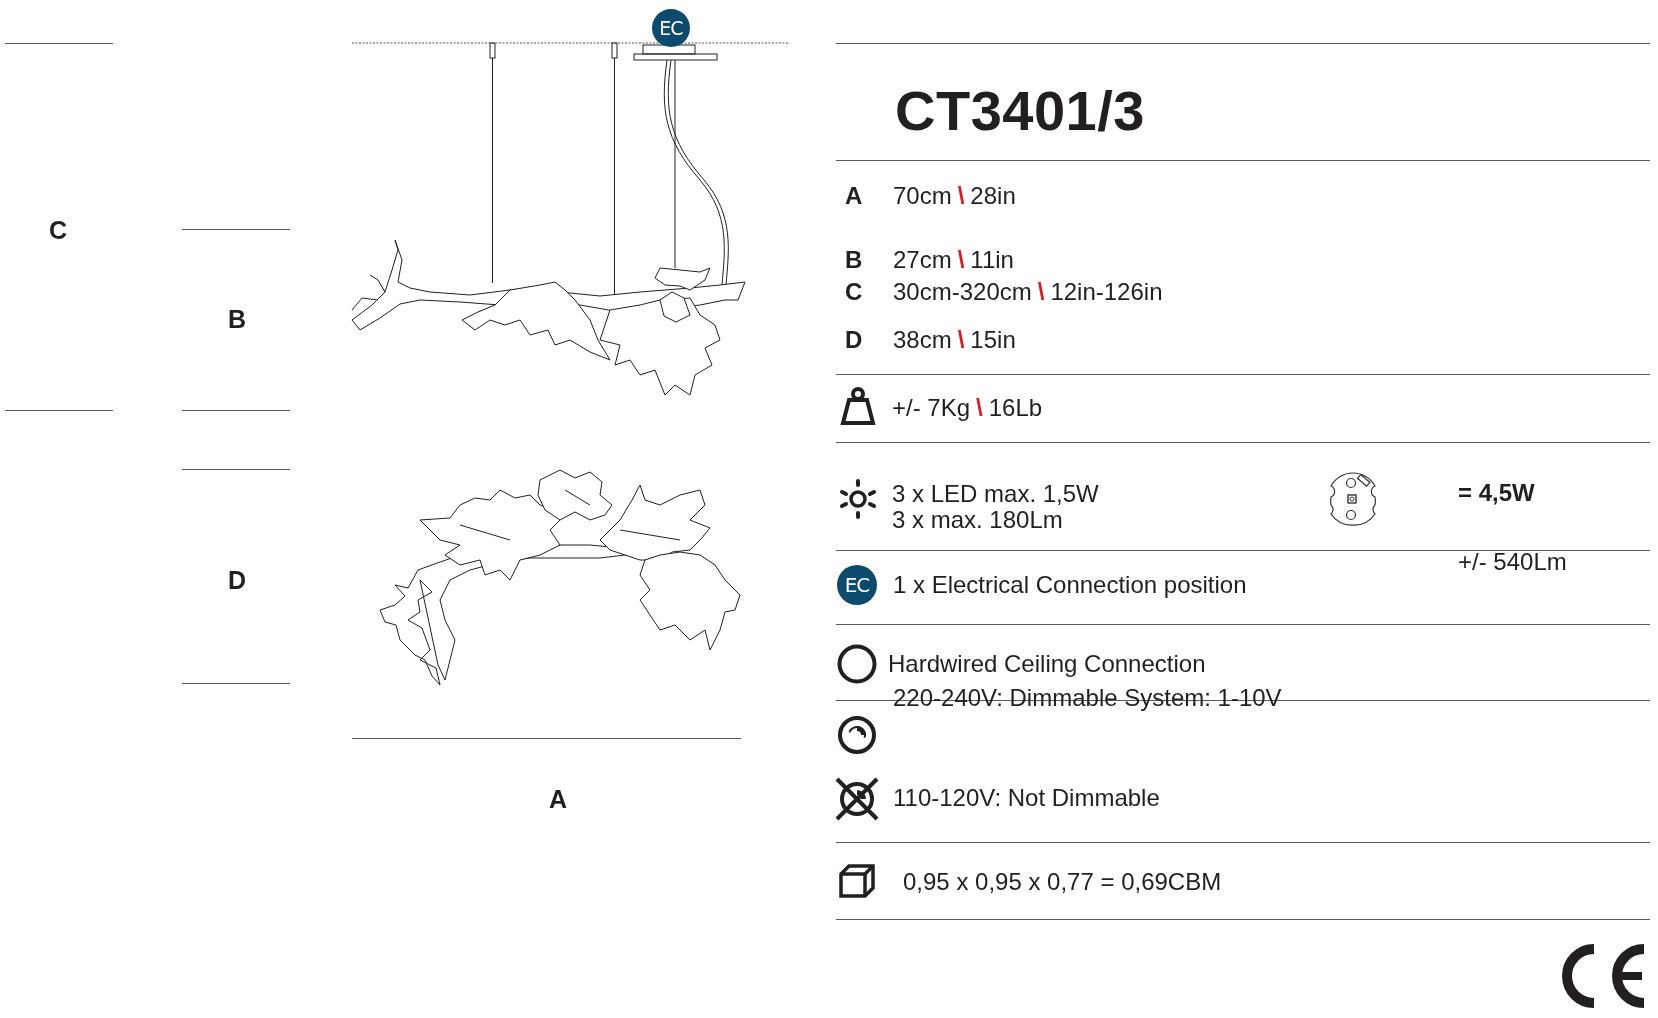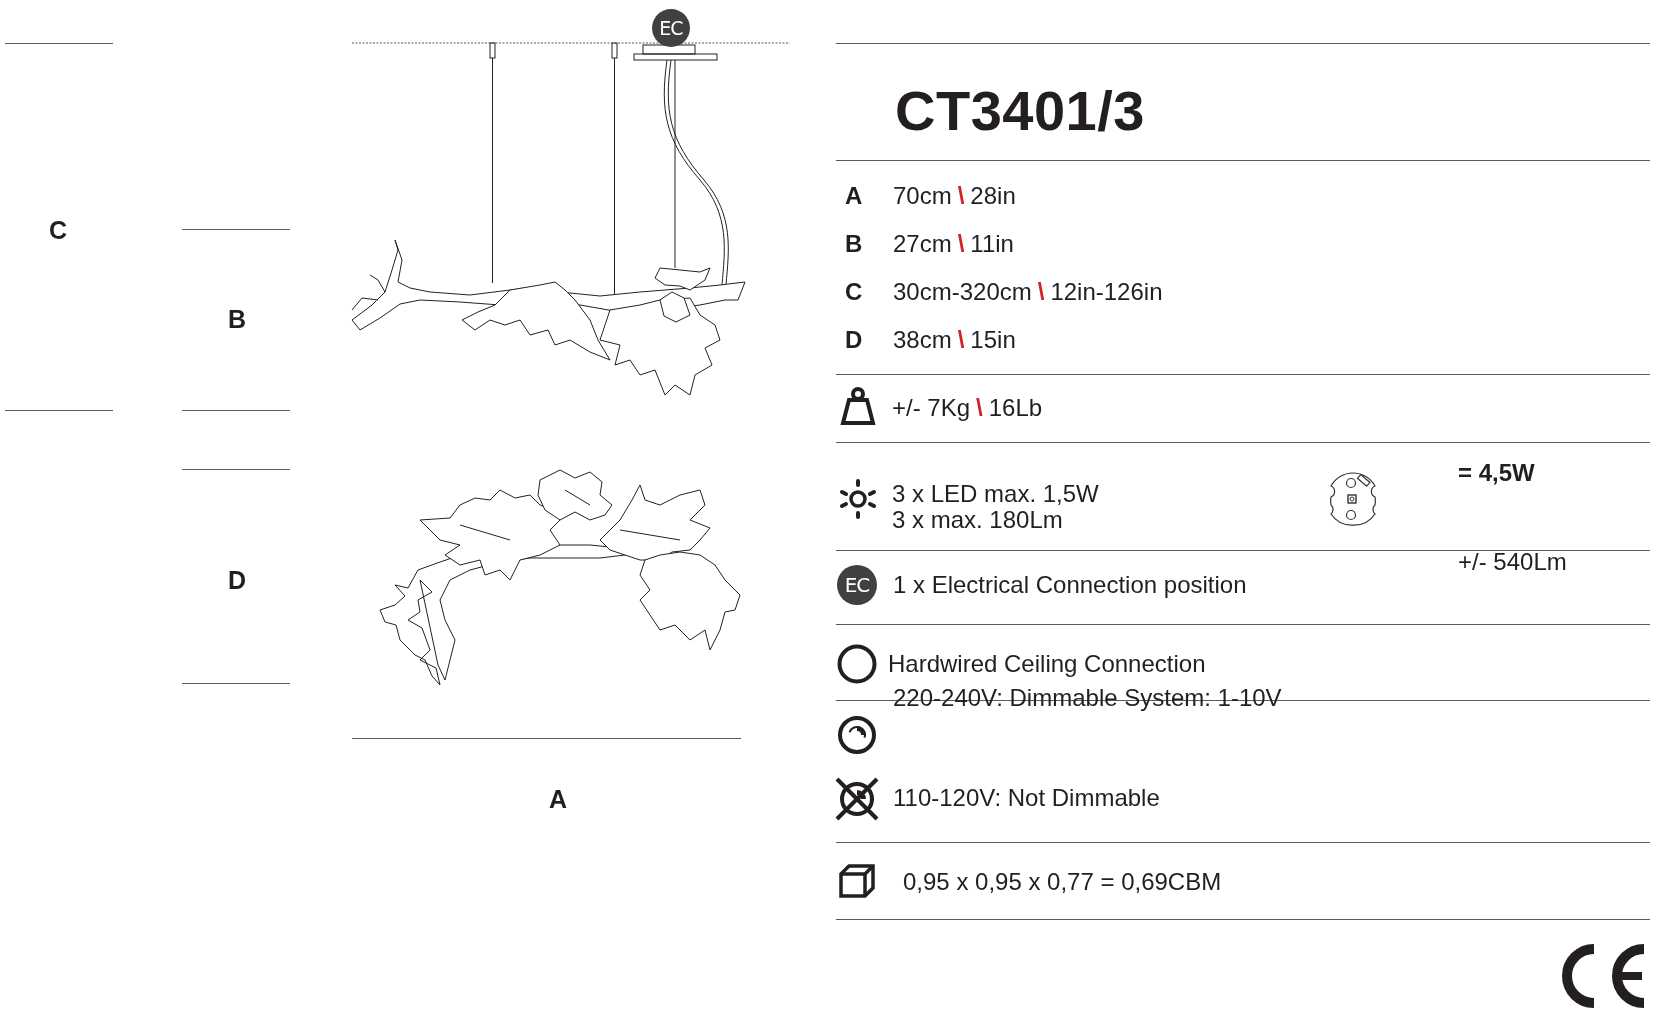--- a/index.html
+++ b/index.html
@@ -15,21 +15,21 @@
 
   
   .title { position: absolute; left: 895px; top: 78px; font-size: 56px; font-weight: bold; letter-spacing: 0.5px; }
   .dimrow { position: absolute; left: 845px; font-size: 24px; white-space: nowrap; height: 42px; line-height: 42px; }
   .dimrow .letter { display: inline-block; width: 48px; font-weight: bold; }
   .slash { color: #d42027; font-weight: bold; margin: 0 6px; }
   .specrow { position: absolute; font-size: 24px; white-space: nowrap; line-height: 42px; }
   .icon { position: absolute; }
   .ec-badge {
     position: absolute; width: 40px; height: 40px; border-radius: 50%;
-    background: #404040; color: #fff; font-size: 20px; text-align: center; line-height: 40px;
+    background: #0c4a6e; color: #fff; font-size: 20px; text-align: center; line-height: 40px;
     font-family: "DejaVu Sans", sans-serif; letter-spacing: -1px;
   }
   .bold { font-weight: bold; }
 </style>
 </head>
 <body>
 
 <div>
   <div class="rule" style="left:5px; top:43px; width:108px;"></div>
   <div class="rule" style="left:5px; top:410px; width:108px;"></div>
@@ -88,21 +88,21 @@
 </div>
 
 <div>
   <div class="rule" style="left:836px; top:43px; width:814px;"></div>
   <div class="title">CT3401/3</div>
   <div class="rule" style="left:836px; top:160px; width:814px;"></div>
 
   <div class="dimrow" style="top:175px;">
     <span class="letter">A</span><span>70cm</span><span class="slash">\</span><span>28in</span>
   </div>
-  <div class="dimrow" style="top:223px;">
+  <div class="dimrow" style="top:239px;">
     <span class="letter">B</span><span>27cm</span><span class="slash">\</span><span>11in</span>
   </div>
   <div class="dimrow" style="top:271px;">
     <span class="letter">C</span><span>30cm-320cm</span><span class="slash">\</span><span>12in-126in</span>
   </div>
   <div class="dimrow" style="top:319px;">
     <span class="letter">D</span><span>38cm</span><span class="slash">\</span><span>15in</span>
   </div>
   <div class="rule" style="left:836px; top:374px; width:814px;"></div>
 
@@ -130,21 +130,21 @@
   <div class="specrow" style="left:892px; top:499px;">3 x max. 180Lm</div>
 
   <svg class="icon" style="left:1325px; top:470px;" width="56" height="58" viewBox="0 0 56 58">
     <path d="M28 3 A25 25 0 0 1 50 16 A6 6 0 0 0 50 27 A25 25 0 0 1 50 35 A6 6 0 0 0 50 44 A25 25 0 0 1 28 55 A25 25 0 0 1 6 44 A6 6 0 0 0 6 35 A25 25 0 0 1 6 27 A6 6 0 0 0 6 16 A25 25 0 0 1 28 3 Z" fill="none" stroke="#333" stroke-width="1.2"></path>
     <circle cx="26" cy="13" r="4.5" fill="none" stroke="#333" stroke-width="1.2"></circle>
     <circle cx="26" cy="45" r="4.5" fill="none" stroke="#333" stroke-width="1.2"></circle>
     <rect x="33" y="8" width="12" height="5" transform="rotate(40 39 10)" fill="none" stroke="#333" stroke-width="1.2"></rect>
     <rect x="23" y="25" width="8" height="8" fill="none" stroke="#333" stroke-width="1.4"></rect>
     <circle cx="27" cy="29" r="2" fill="none" stroke="#333" stroke-width="1"></circle>
   </svg>
-  <div class="specrow bold" style="left:1458px; top:452px;">= 4,5W</div>
+  <div class="specrow bold" style="left:1458px; top:472px;">= 4,5W</div>
   <div class="specrow" style="left:1458px; top:501px;margin-top:40px;">+/- 540Lm</div>
   <div class="rule" style="left:836px; top:550px; width:814px;"></div>
 
   <div class="ec-badge" style="left:837px; top:565px;">EC</div>
   <div class="specrow" style="left:893px; top:564px;">1 x Electrical Connection position</div>
   <div class="rule" style="left:836px; top:624px; width:814px;"></div>
 
   <svg class="icon" style="left:836px; top:643px;" width="42" height="42" viewBox="0 0 42 42">
     <circle cx="21" cy="21" r="17.5" fill="none" stroke="#231f20" stroke-width="4"></circle>
   </svg>

